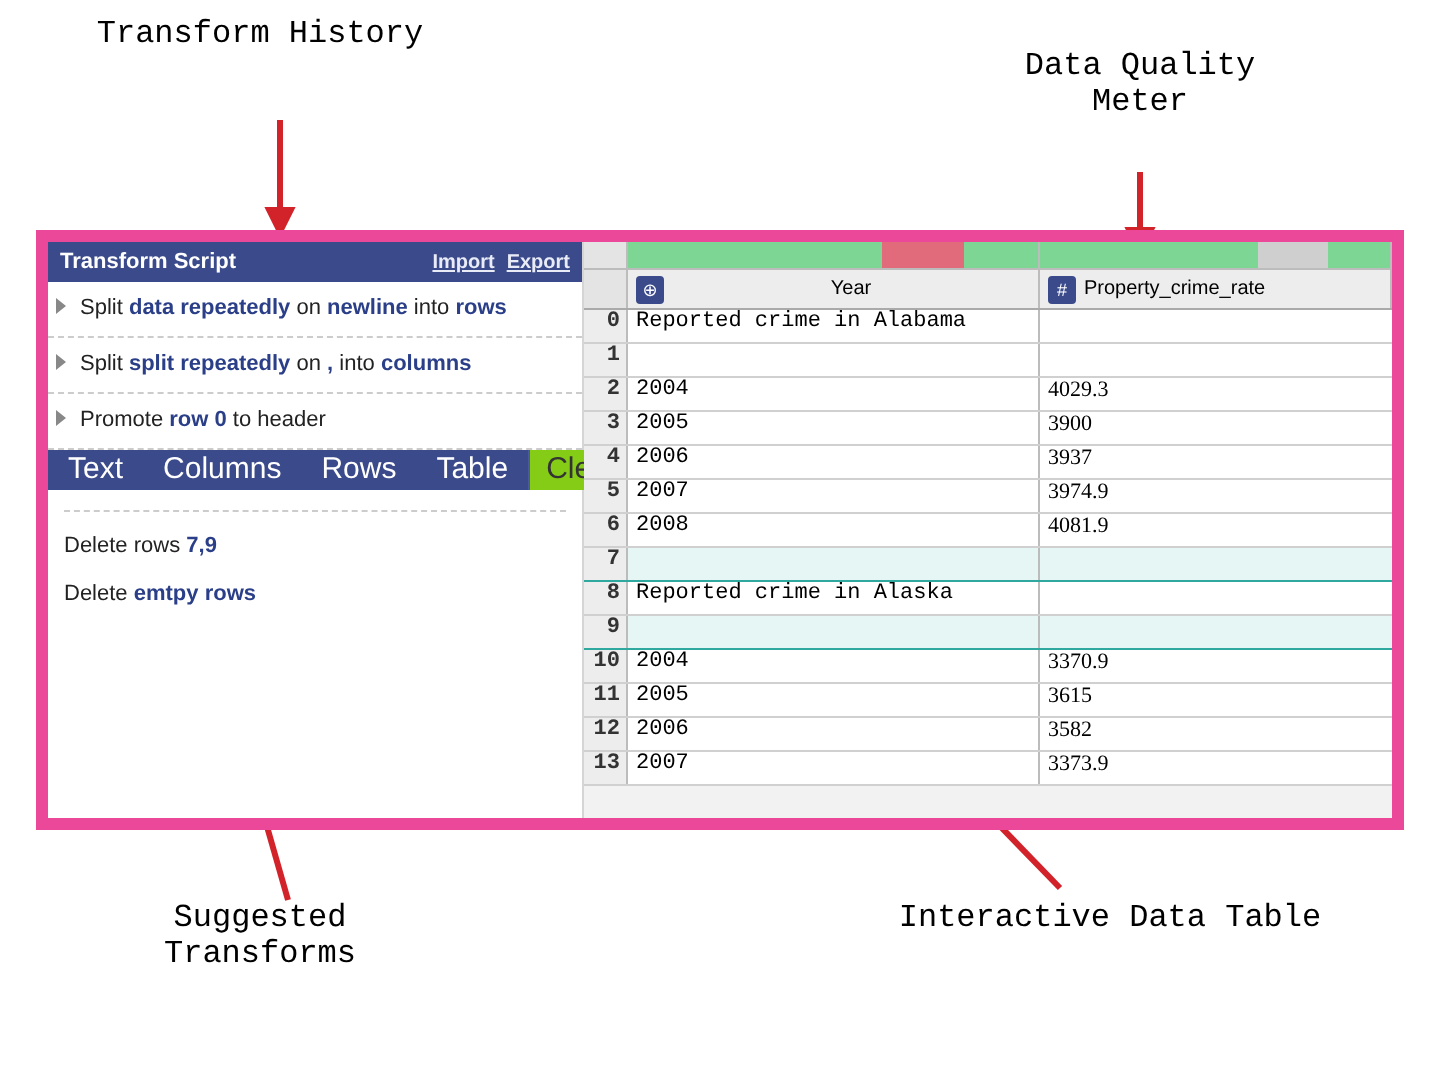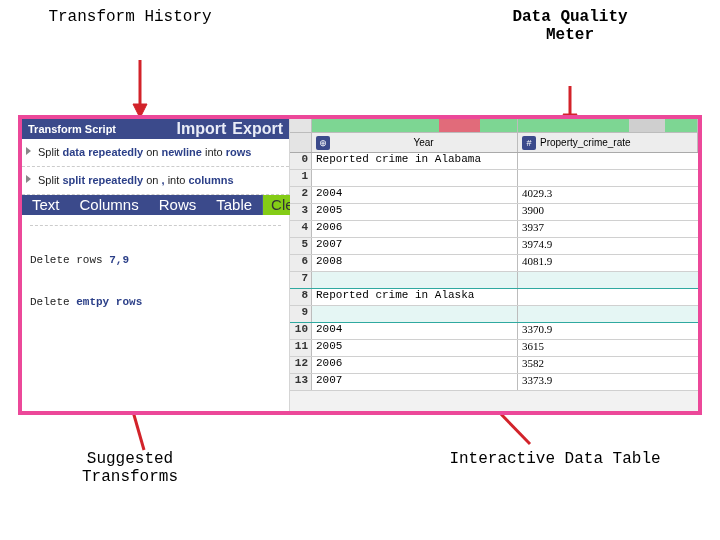--- a/index.html
+++ b/index.html
@@ -16,59 +16,59 @@
   .annotation {
     position: absolute;
     font-family: "Courier New", monospace;
     font-size: 16px;
     font-weight: normal;
     text-align: center;
     line-height: 1.15;
     color: #000;
   }
   .ann-top-left { left: 40px; top: 8px; width: 180px; }
-  .ann-top-right { left: 495px; top: 8px; width: 150px; font-weight: bold; }
+  .ann-top-right { left: 495px; top: 24px; width: 150px; }
   .ann-bot-left { left: 35px; top: 450px; width: 190px; }
   .ann-bot-right { left: 445px; top: 450px; width: 220px; }
 
   .arrow {
     position: absolute;
     pointer-events: none;
   }
   .arrow line, .arrow polygon { stroke: #d2232a; fill: #d2232a; }
 
   .app {
     position: absolute;
     left: 18px;
     top: 115px;
     width: 684px;
     height: 300px;
     display: flex;
-    border: 4px solid #ec4899;
+    border: 6px solid #ec4899;
   }
 
   
   .left {
     width: 268px;
     display: flex;
     flex-direction: column;
     background: #fff;
     border-right: 1px solid #d5d5d5;
   }
   .left-header {
     background: #3b4a8b;
     color: #fff;
     height: 20px;
     display: flex;
     align-items: center;
     padding: 0 6px;
     font-weight: bold;
   }
   .left-header .title { flex: 1; font-size: 11px; }
-  .left-header .link { color: #e9ecf7; font-size: 16px; margin-left: 6px; }
+  .left-header .link { color: #e9ecf7; font-size: 10px; margin-left: 6px; text-decoration: underline; }
   .hist-item {
     padding: 6px 8px 6px 16px;
     border-bottom: 1px dashed #ccc;
     position: relative;
     color: #222;
     line-height: 1.35;
   }
   .hist-item .tri {
     position: absolute;
     left: 4px; top: 8px;
@@ -91,23 +91,22 @@
   .tabs .clear {
     background: #84cc16; color:#333; padding: 0 8px;
     border-left: 1px solid #4a5a9b;
     height:100%; display:flex; align-items:center;
   }
   .suggest {
     padding: 8px 8px 4px 8px;
     color: #222;
   }
   .suggest .sg {
-    margin: 27px 0;
+    margin: 10px 0;
     line-height: 1.35;
-    font-family: Liberation Mono, monospace;
   }
   .suggest .sg b { color: #2b3f88; }
   .suggest .dash { border-top:1px dashed #ccc; margin-top:2px; }
 
   
   .right {
     flex: 1;
     background: #f2f2f2;
     display: flex;
     flex-direction: column;
@@ -211,20 +210,24 @@
     </div>
 
     <div class="hist-item">
       <span class="tri"></span>
       <span>Split </span><b>data repeatedly</b><span> on </span><b>newline</b><span> into </span><b>rows</b>
     </div>
     <div class="hist-item">
       <span class="tri"></span>
       <span>Split </span><b>split repeatedly</b><span> on </span><b>,</b><span> into </span><b>columns</b>
     </div>
+    <div class="hist-item">
+      <span class="tri"></span>
+      <span>Promote </span><b>row 0</b><span> to header</span>
+    </div>
 
     <div class="tabs">
       <div class="tab">Text</div>
       <div class="tab">Columns</div>
       <div class="tab">Rows</div>
       <div class="tab">Table</div>
       <div class="spacer"></div>
       <div class="clear">Clear</div>
     </div>
 

